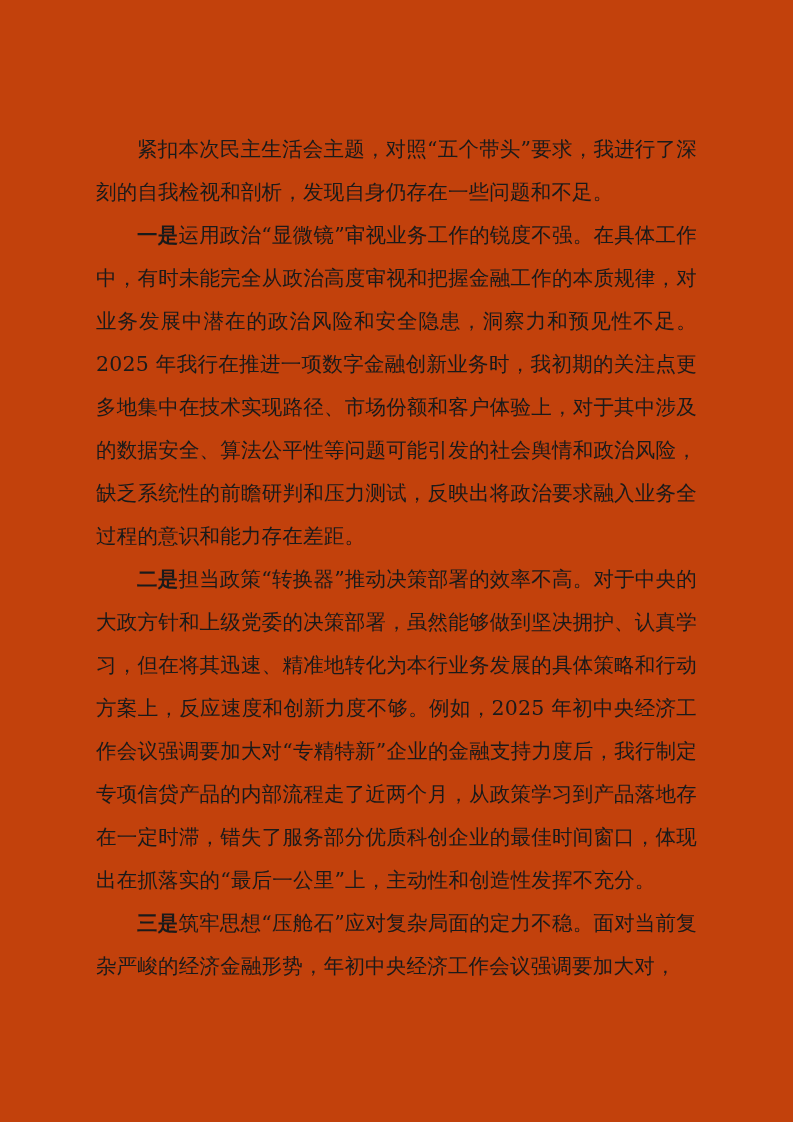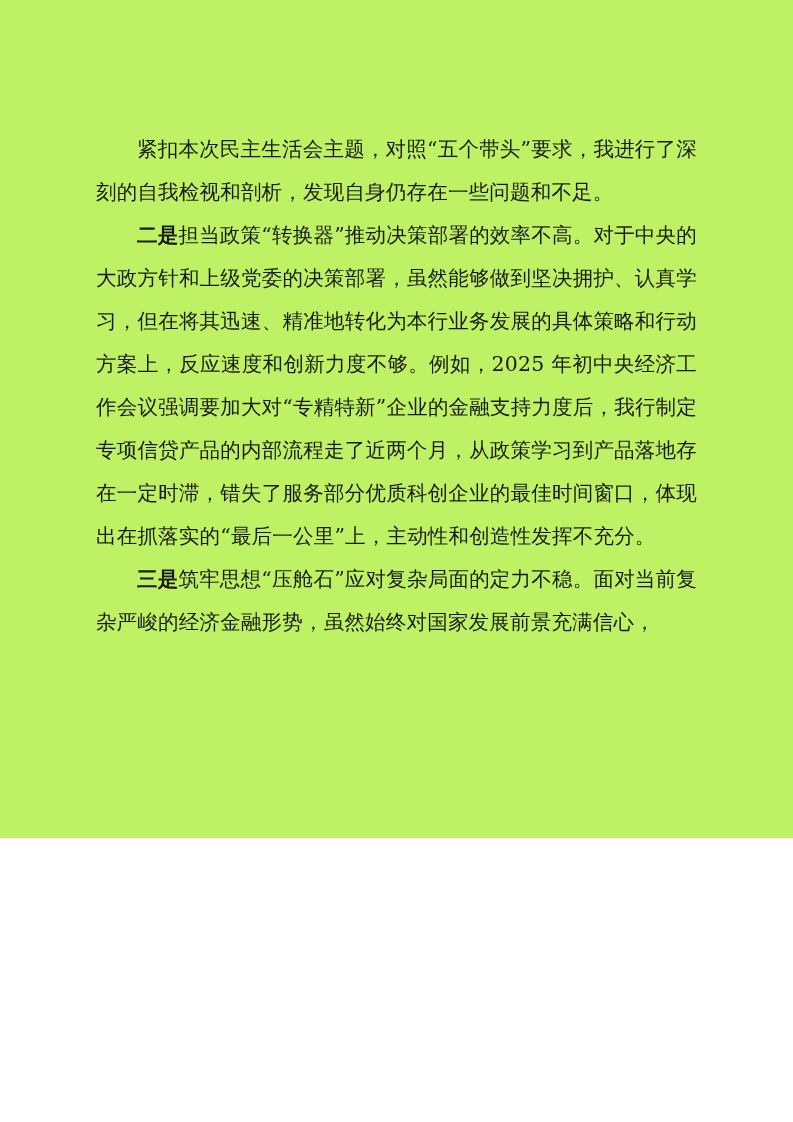--- a/index.html
+++ b/index.html
@@ -10,24 +10,24 @@
   body {
     width: 793px;
     height: 1122px;
     font-family: "DejaVu Serif", "Liberation Serif", serif;
     color: #1a1a1a;
     overflow: hidden;
   }
   .page {
     position: relative;
     width: 793px;
-    height: 838px;
+    height: 1122px;
     box-sizing: border-box;
     padding: 128px 96px 80px 96px;
-    background: #bef264;
+    background: #c2410c;
   }
   .doc-body {
     font-size: 20.5px;
     line-height: 43px;
     text-align: justify;
     text-justify: inter-ideograph;
     letter-spacing: 0.2px;
   }
   p {
     margin: 0;
@@ -52,19 +52,20 @@
 </style>
 </head>
 <body>
 
 <div class="page">
   <div class="doc-body">
 
     <p class="para">紧扣本次民主生活会主题，对照“五个带头”要求，我进行了深刻的自我检视和剖析，发现自身仍存在一些问题和不足。</p>
 
 
+    <p class="para"><span class="lead">一是</span><span>运用政治“显微镜”审视业务工作的锐度不强。在具体工作中，有时未能完全从政治高度审视和把握金融工作的本质规律，对业务发展中潜在的政治风险和安全隐患，洞察力和预见性不足。2025 年我行在推进一项数字金融创新业务时，我初期的关注点更多地集中在技术实现路径、市场份额和客户体验上，对于其中涉及的数据安全、算法公平性等问题可能引发的社会舆情和政治风险，缺乏系统性的前瞻研判和压力测试，反映出将政治要求融入业务全过程的意识和能力存在差距。</span></p>
 
     <p class="para"><span class="lead">二是</span><span>担当政策“转换器”推动决策部署的效率不高。对于中央的大政方针和上级党委的决策部署，虽然能够做到坚决拥护、认真学习，但在将其迅速、精准地转化为本行业务发展的具体策略和行动方案上，反应速度和创新力度不够。例如，2025 年初中央经济工作会议强调要加大对“专精特新”企业的金融支持力度后，我行制定专项信贷产品的内部流程走了近两个月，从政策学习到产品落地存在一定时滞，错失了服务部分优质科创企业的最佳时间窗口，体现出在抓落实的“最后一公里”上，主动性和创造性发挥不充分。</span></p>
 
-    <p class="para"><span class="lead">三是</span><span>筑牢思想“压舱石”应对复杂局面的定力不稳。面对当前复杂严峻的经济金融形势，虽然始终对国家发展前景充满信心，</span></p>
+    <p class="para"><span class="lead">三是</span><span>筑牢思想“压舱石”应对复杂局面的定力不稳。面对当前复杂严峻的经济金融形势，年初中央经济工作会议强调要加大对，</span></p>
 
   </div>
 </div>
 
 </body></html>

